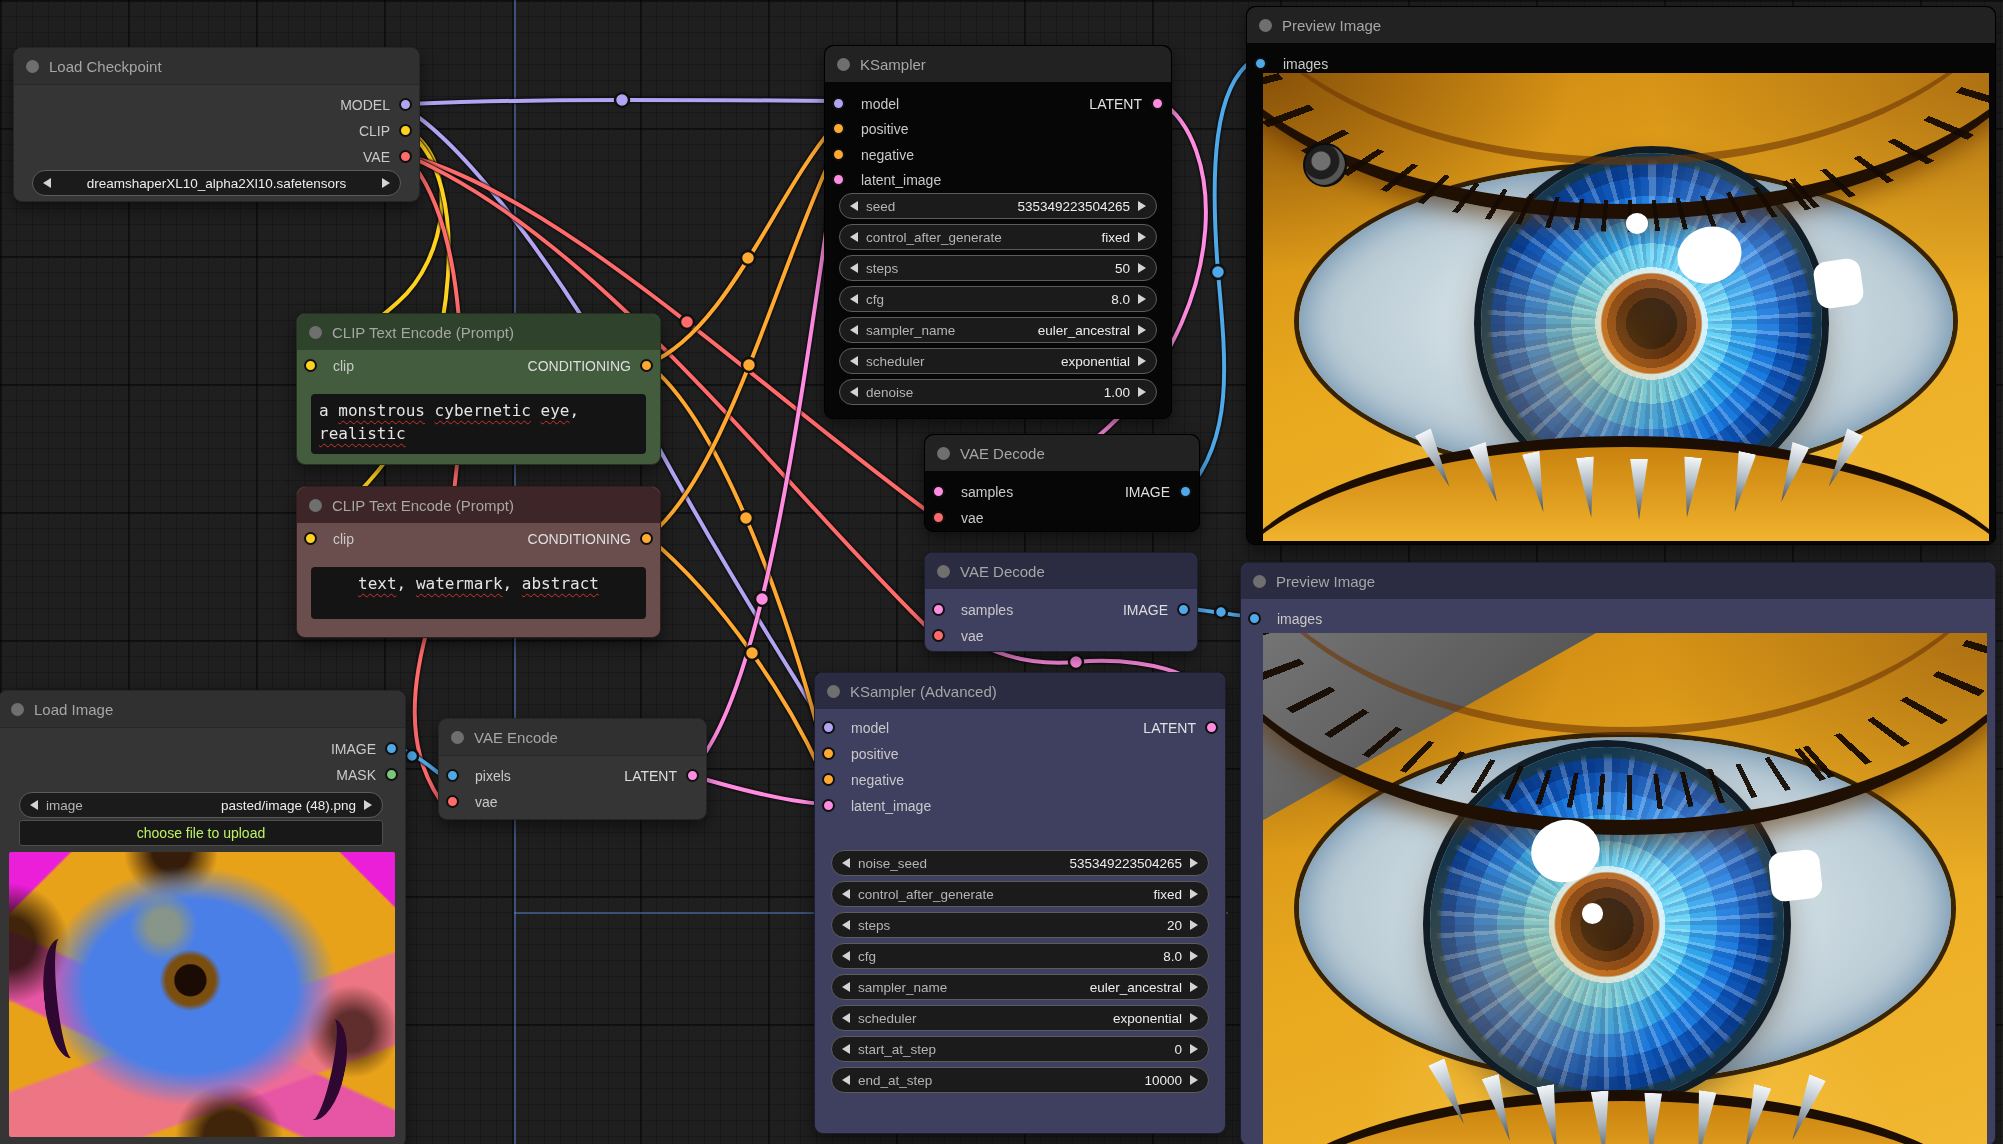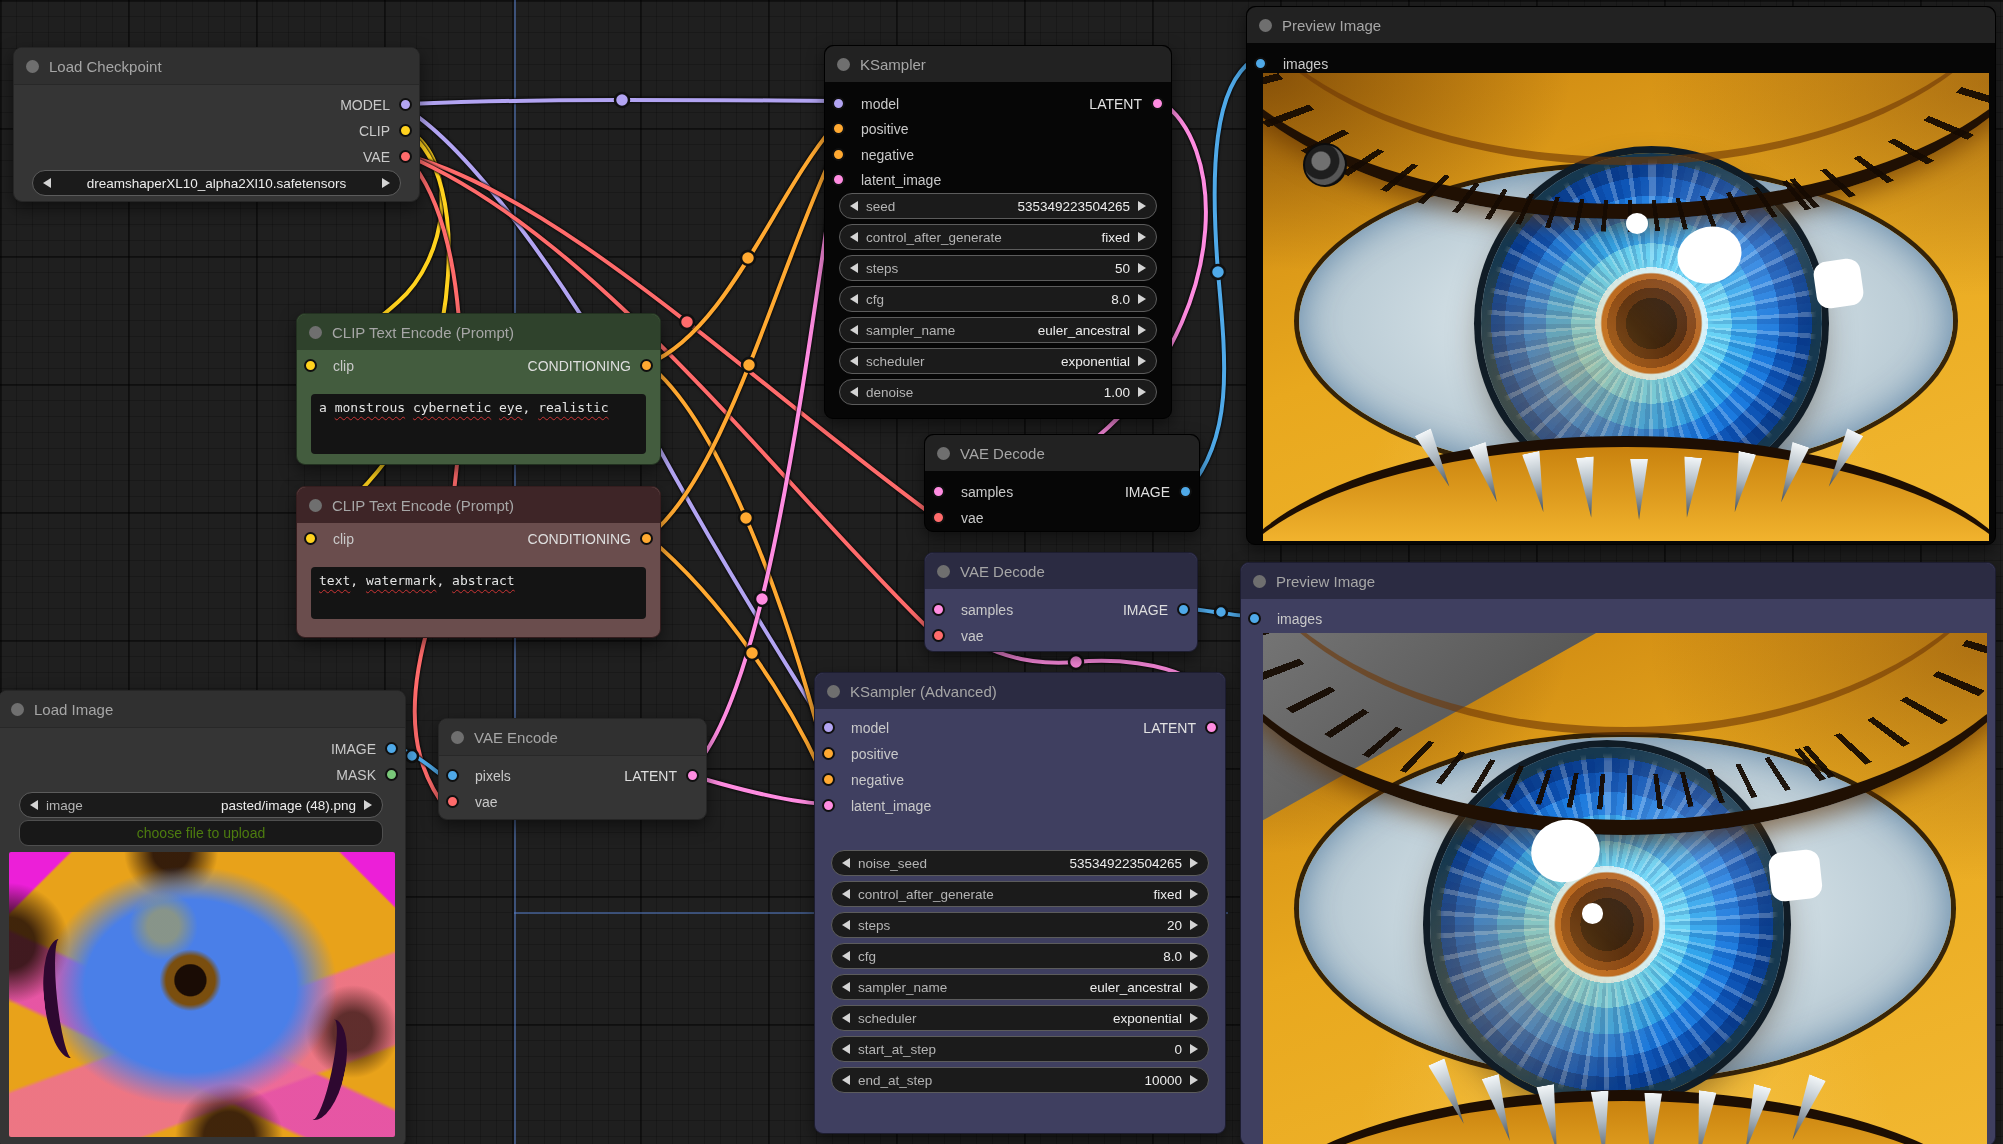--- a/index.html
+++ b/index.html
@@ -37,22 +37,22 @@
   .grp{display:flex;align-items:center;gap:9px;}
   .dot{width:13px;height:13px;border-radius:50%;border:2px solid #101010;box-sizing:border-box;flex:none;background:#888;}
   .slabel{white-space:nowrap;padding-left:7px;}
   .pill{position:absolute;height:26px;border-radius:13px;background:#1b1b1b;border:1px solid #5c5c5c;display:flex;align-items:center;padding:0 10px;gap:8px;font-size:13.5px;box-sizing:border-box;}
   .w-label{color:#b4b4b4;white-space:nowrap;}
   .w-value{margin-left:auto;color:#ececec;white-space:nowrap;}
   .w-value.center{margin:0 auto;}
   .arr{width:0;height:0;flex:none;}
   .arr.l{border-top:5px solid transparent;border-bottom:5px solid transparent;border-right:8px solid #d4d4d4;}
   .arr.r{border-top:5px solid transparent;border-bottom:5px solid transparent;border-left:8px solid #d4d4d4;}
-  .btn{position:absolute;height:24px;background:#181818;border:1px solid #4e4e4e;border-radius:9px;color:#4d7c0f;display:flex;align-items:center;justify-content:center;font-size:14px;}
-  .tarea{position:absolute;background:#141414;border-radius:4px;padding:5px 8px;font-family:"DejaVu Sans Mono",monospace;font-size:13px;line-height:1.45;color:#e4e4e4;overflow:hidden;box-sizing:border-box;}
+  .btn{position:absolute;height:24px;background:#181818;border:1px solid #4e4e4e;border-radius:3px;color:#bef264;display:flex;align-items:center;justify-content:center;font-size:14px;}
+  .tarea{position:absolute;background:#141414;border-radius:4px;padding:5px 8px;font-family:"DejaVu Sans Mono",monospace;font-size:16px;line-height:1.45;color:#e4e4e4;overflow:hidden;box-sizing:border-box;}
   .miss{text-decoration:underline wavy #c93434 1px;text-underline-offset:3.5px;}
   
   .art{position:absolute;overflow:hidden;background:linear-gradient(160deg,#c9830f,#e8a81e 45%,#f2b831);}
   .art>div{position:absolute;}
   .e-shade{inset:0;background:
     radial-gradient(ellipse at 50% 125%,rgba(250,205,90,.75),transparent 55%),
     radial-gradient(ellipse at 0% 0%,rgba(80,40,4,.55),transparent 30%),
     radial-gradient(ellipse at 100% 2%,rgba(110,55,8,.45),transparent 33%);}
   .e-sclera{left:5%;top:20%;width:90%;height:66%;border-radius:50%;
     background:radial-gradient(#ecf4f6,#9db4c2);box-shadow:inset 0 0 36px rgba(0,60,120,.45),0 0 0 5px rgba(22,12,4,.85);}
@@ -267,21 +267,21 @@
     <div class="row duo" style="top:39px">
       <span class="grp">
           <span class="dot" style="background: rgb(255, 210, 30);"></span>
           <span class="slabel">clip</span>
         </span>
       <span class="grp">
           <span class="slabel" style="color:#dedede">CONDITIONING</span>
           <span class="dot" style="background: rgb(255, 169, 49);"></span>
         </span>
     </div>
-    <div class="tarea" style="left:14px;right:14px;top:80px;height:52px;"><span class="miss">text</span><span>, </span><span class="miss">watermark</span><span>, </span><span class="miss">abstract</span></div>
+    <div class="tarea" style="left:14px;right:14px;top:80px;height:52px;text-align:center;"><span class="miss">text</span><span>, </span><span class="miss">watermark</span><span>, </span><span class="miss">abstract</span></div>
   </div>
 
   <div class="node gray" style="left:-2px;top:690px;width:406px;height:456px;">
     <div class="ntitle">
       <span class="ndot"></span>
       <span class="ntext">Load Image</span>
     </div>
     <div class="row out" style="top:45px">
         <span class="slabel">IMAGE</span>
         <span class="dot" style="background: rgb(79, 169, 232);"></span>

